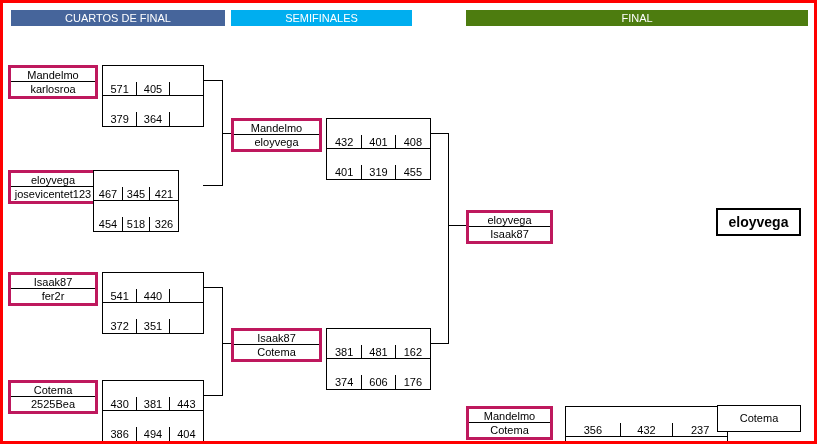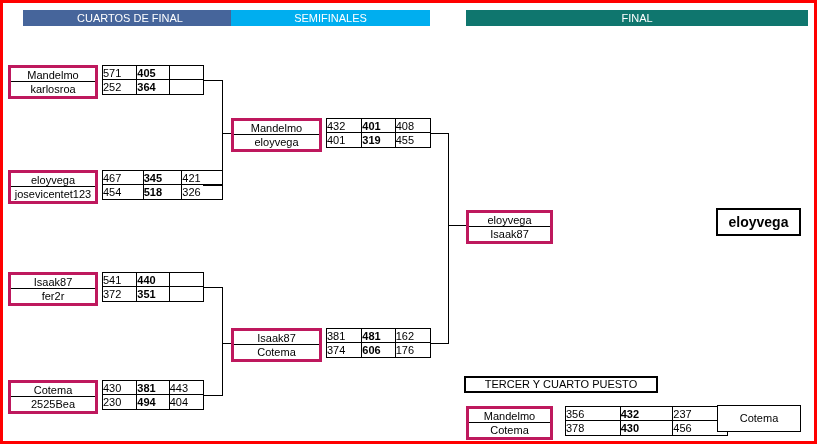--- a/index.html
+++ b/index.html
@@ -11,44 +11,44 @@
     background:#FFFFFF;
     font-family:"Liberation Sans", sans-serif;
     color:#000;
     overflow:hidden;
   }
   .hdr {
     position:absolute; top:7px; height:16px;
     line-height:16px; font-size:11px; text-align:center;
     color:#FFFFFF;
   }
-  .hdr-qf  { left:20px;   width:214px; background:#46659B; }
-  .hdr-sf  { left:228px; width:199px; background:#00AEEF; }
-  .hdr-fin { left:463px; width:342px; background:#0f766e; }
+  .hdr-qf  { left:8px;   width:214px; background:#46659B; }
+  .hdr-sf  { left:228px; width:181px; background:#00AEEF; }
+  .hdr-fin { left:463px; width:342px; background:#4d7c0f; }
 
   .names {
     position:absolute; background:#fff;
     border:3px solid #be185d;
   }
   .names .row {
     height:14px; line-height:14px; font-size:11px; text-align:center;
     overflow:hidden; white-space:nowrap;
   }
   .names .row:first-child { border-bottom:1px solid #000; }
 
   .scores {
     position:absolute; background:#fff;
     border:1px solid #000;
     display:grid; grid-template-columns:1fr 1fr 1fr;
   }
   .scores .cell {
-    height:14px; line-height:14px; font-size:11px; text-align:left;
+    height:14px; line-height:14px; font-size:11px; text-align:center;margin-top:16px;
   }
   .scores .cell:nth-child(-n+3) { border-bottom:1px solid #000; }
-  .scores .cell:nth-child(3n+2) { border-left:1px solid #000; border-right:1px solid #000;font-weight:bold; }
+  .scores .cell:nth-child(3n+2) { border-left:1px solid #000; border-right:1px solid #000; }
 
   .hline { position:absolute; height:1px; background:#000; }
   .vline { position:absolute; width:1px; background:#000; }
 
   .third-hdr {
     position:absolute; left:461px; top:373px; width:194px; height:17px;
     border:2px solid #000; background:#fff;
     line-height:13px; font-size:11px; text-align:center;
   }
   .champion-box {
@@ -72,30 +72,30 @@
   <div class="hdr hdr-fin">FINAL</div>
 
   <div class="names" style="left:5px;top:62px;width:90px">
     <div class="row">Mandelmo</div>
     <div class="row">karlosroa</div>
   </div>
   <div class="scores" style="left:99px;top:62px;width:102px">
     <div class="cell">571</div>
     <div class="cell">405</div>
     <div class="cell"></div>
-    <div class="cell">252</div>
+    <div class="cell">379</div>
     <div class="cell">364</div>
     <div class="cell"></div>
   </div>
 
   <div class="names" style="left:5px;top:167px;width:90px">
     <div class="row">eloyvega</div>
     <div class="row">josevicentet123</div>
   </div>
-  <div class="scores" style="left:99px;top:167px;width:121px">
+  <div class="scores" style="left:90px;top:167px;width:86px">
     <div class="cell">467</div>
     <div class="cell">345</div>
     <div class="cell">421</div>
     <div class="cell">454</div>
     <div class="cell">518</div>
     <div class="cell">326</div>
   </div>
 
   <div class="names" style="left:5px;top:269px;width:90px">
     <div class="row">Isaak87</div>
@@ -111,21 +111,21 @@
   </div>
 
   <div class="names" style="left:5px;top:377px;width:90px">
     <div class="row">Cotema</div>
     <div class="row">2525Bea</div>
   </div>
   <div class="scores" style="left:99px;top:377px;width:102px">
     <div class="cell">430</div>
     <div class="cell">381</div>
     <div class="cell">443</div>
-    <div class="cell">230</div>
+    <div class="cell">386</div>
     <div class="cell">494</div>
     <div class="cell">404</div>
   </div>
 
   <div class="names" style="left:228px;top:115px;width:91px">
     <div class="row">Mandelmo</div>
     <div class="row">eloyvega</div>
   </div>
   <div class="scores" style="left:323px;top:115px;width:105px">
     <div class="cell">432</div>
@@ -149,21 +149,20 @@
     <div class="cell">176</div>
   </div>
 
   <div class="names" style="left:463px;top:207px;width:87px">
     <div class="row">eloyvega</div>
     <div class="row">Isaak87</div>
   </div>
 
   <div class="champion-box">eloyvega</div>
 
-  <div class="third-hdr">TERCER Y CUARTO PUESTO</div>
 
   <div class="names" style="left:463px;top:403px;width:87px">
     <div class="row">Mandelmo</div>
     <div class="row">Cotema</div>
   </div>
   <div class="scores" style="left:562px;top:403px;width:163px">
     <div class="cell">356</div>
     <div class="cell">432</div>
     <div class="cell">237</div>
     <div class="cell">378</div>

